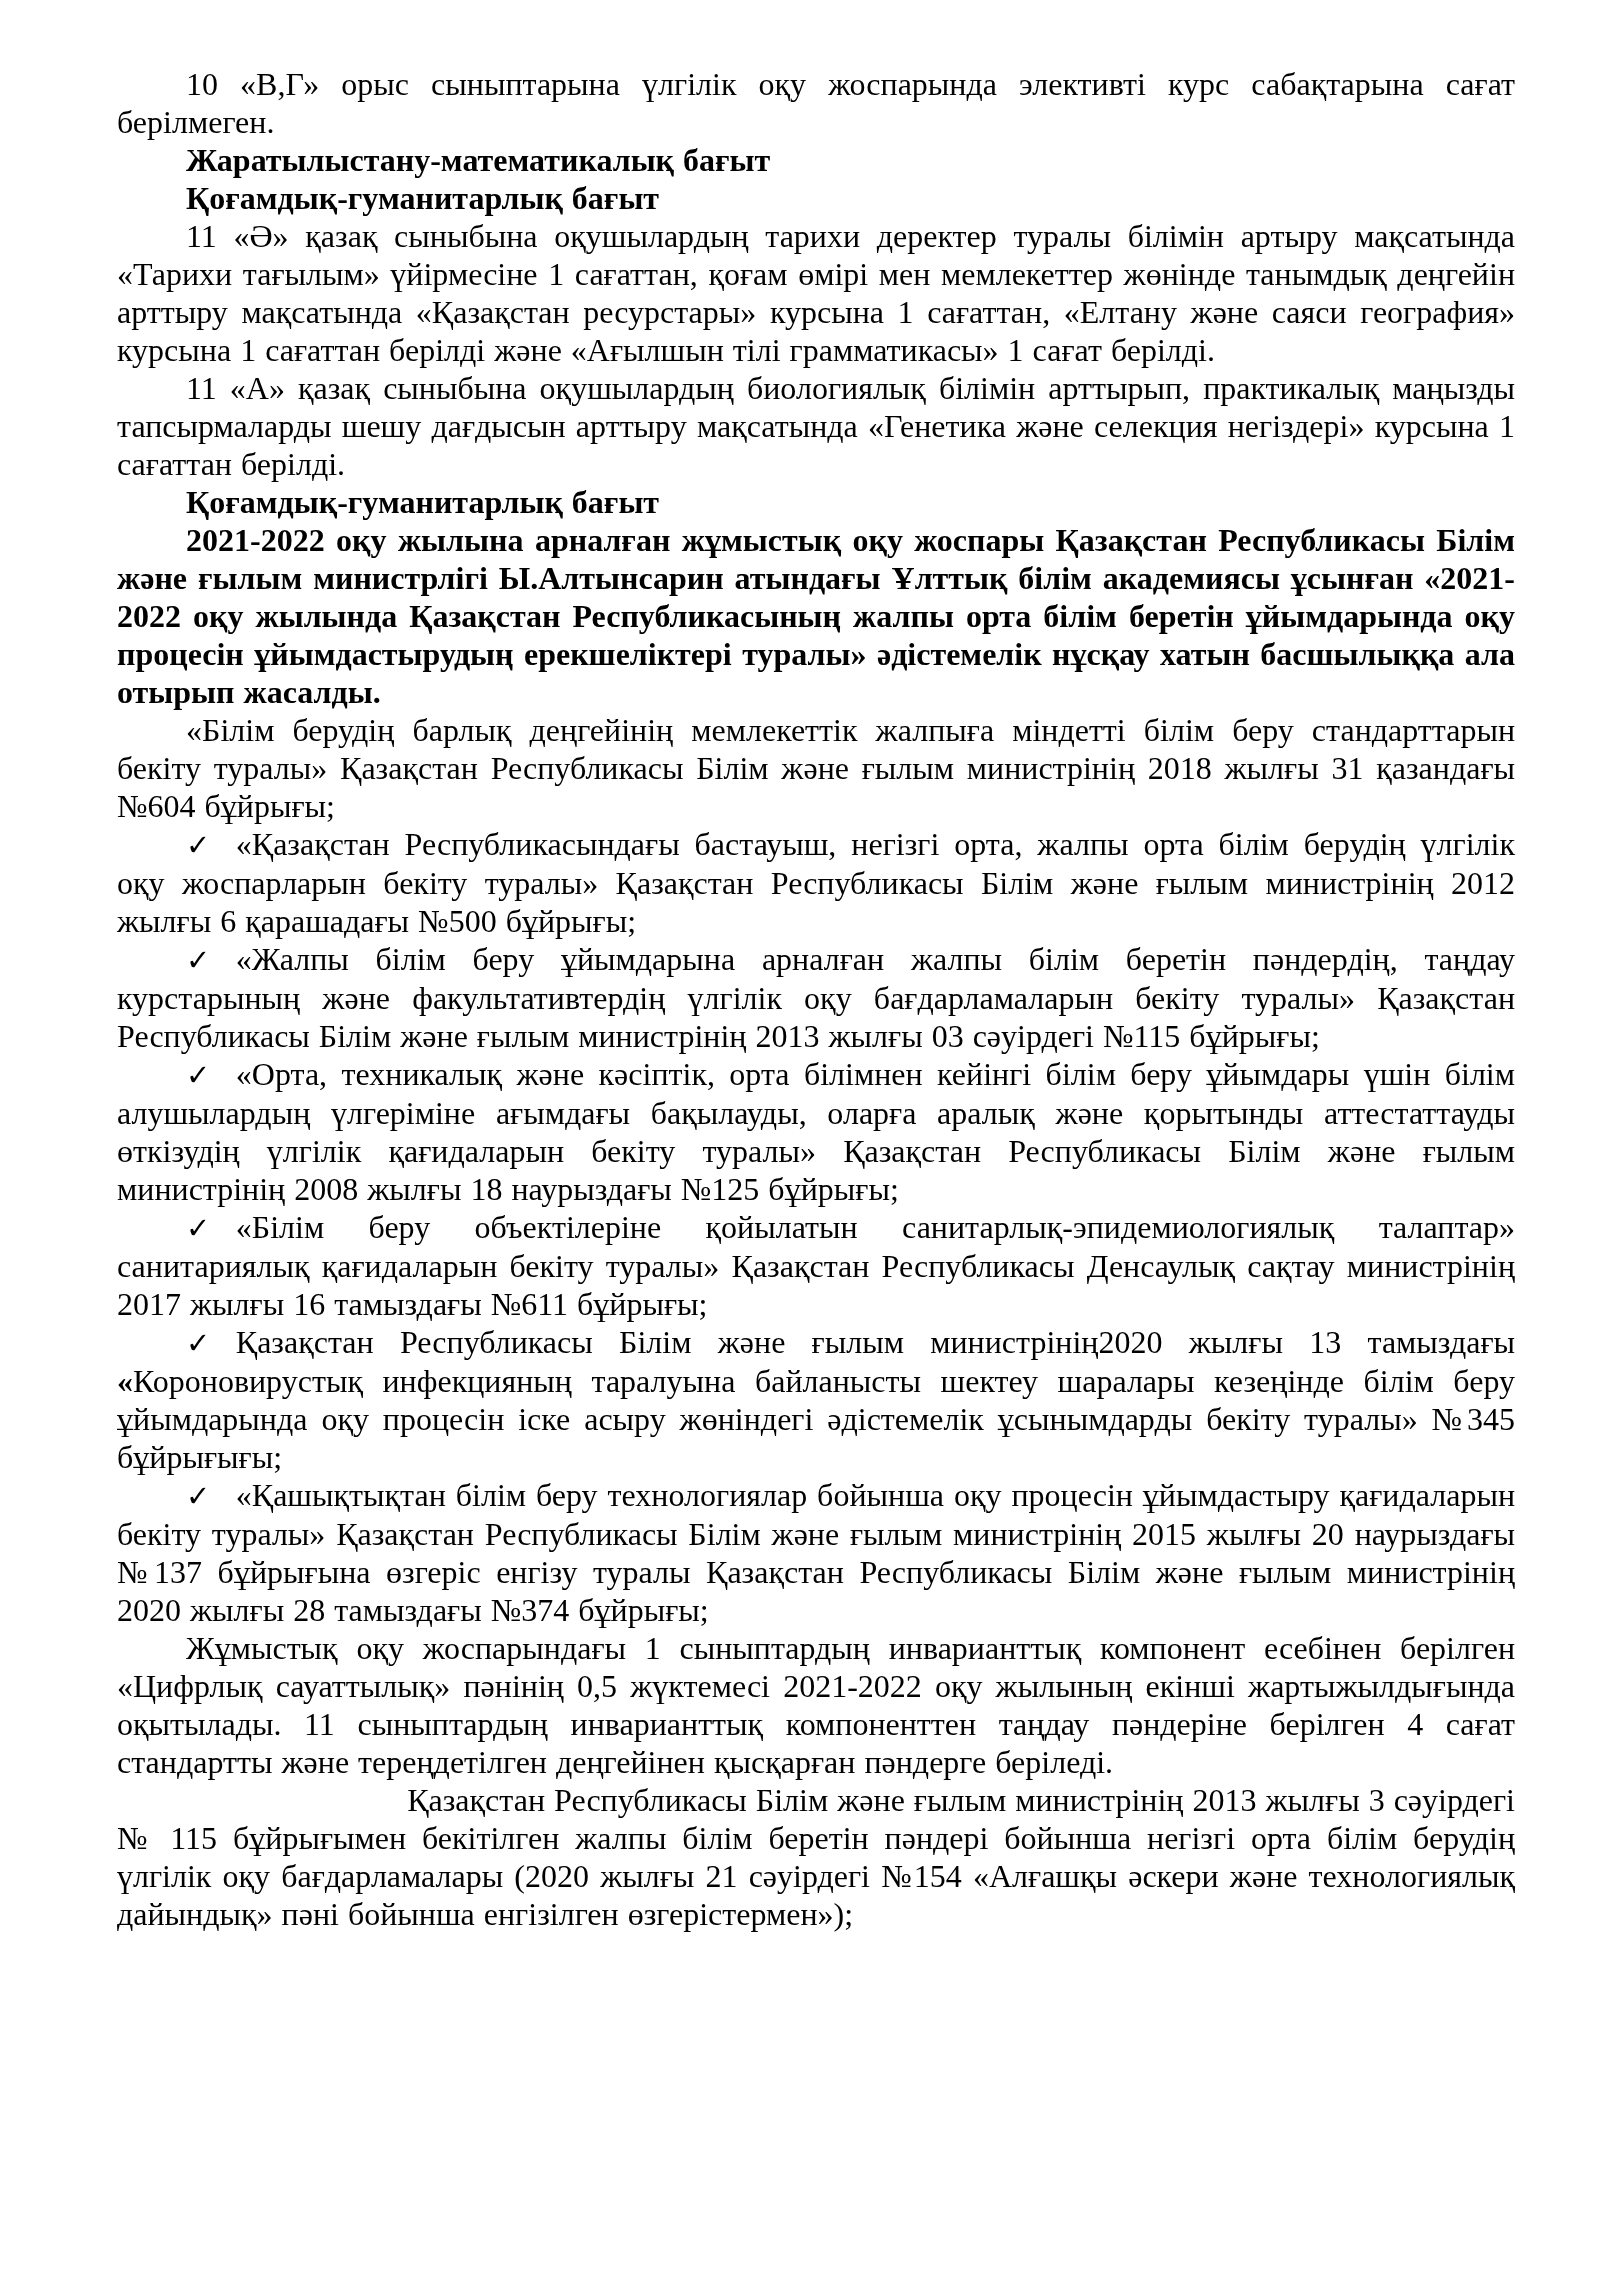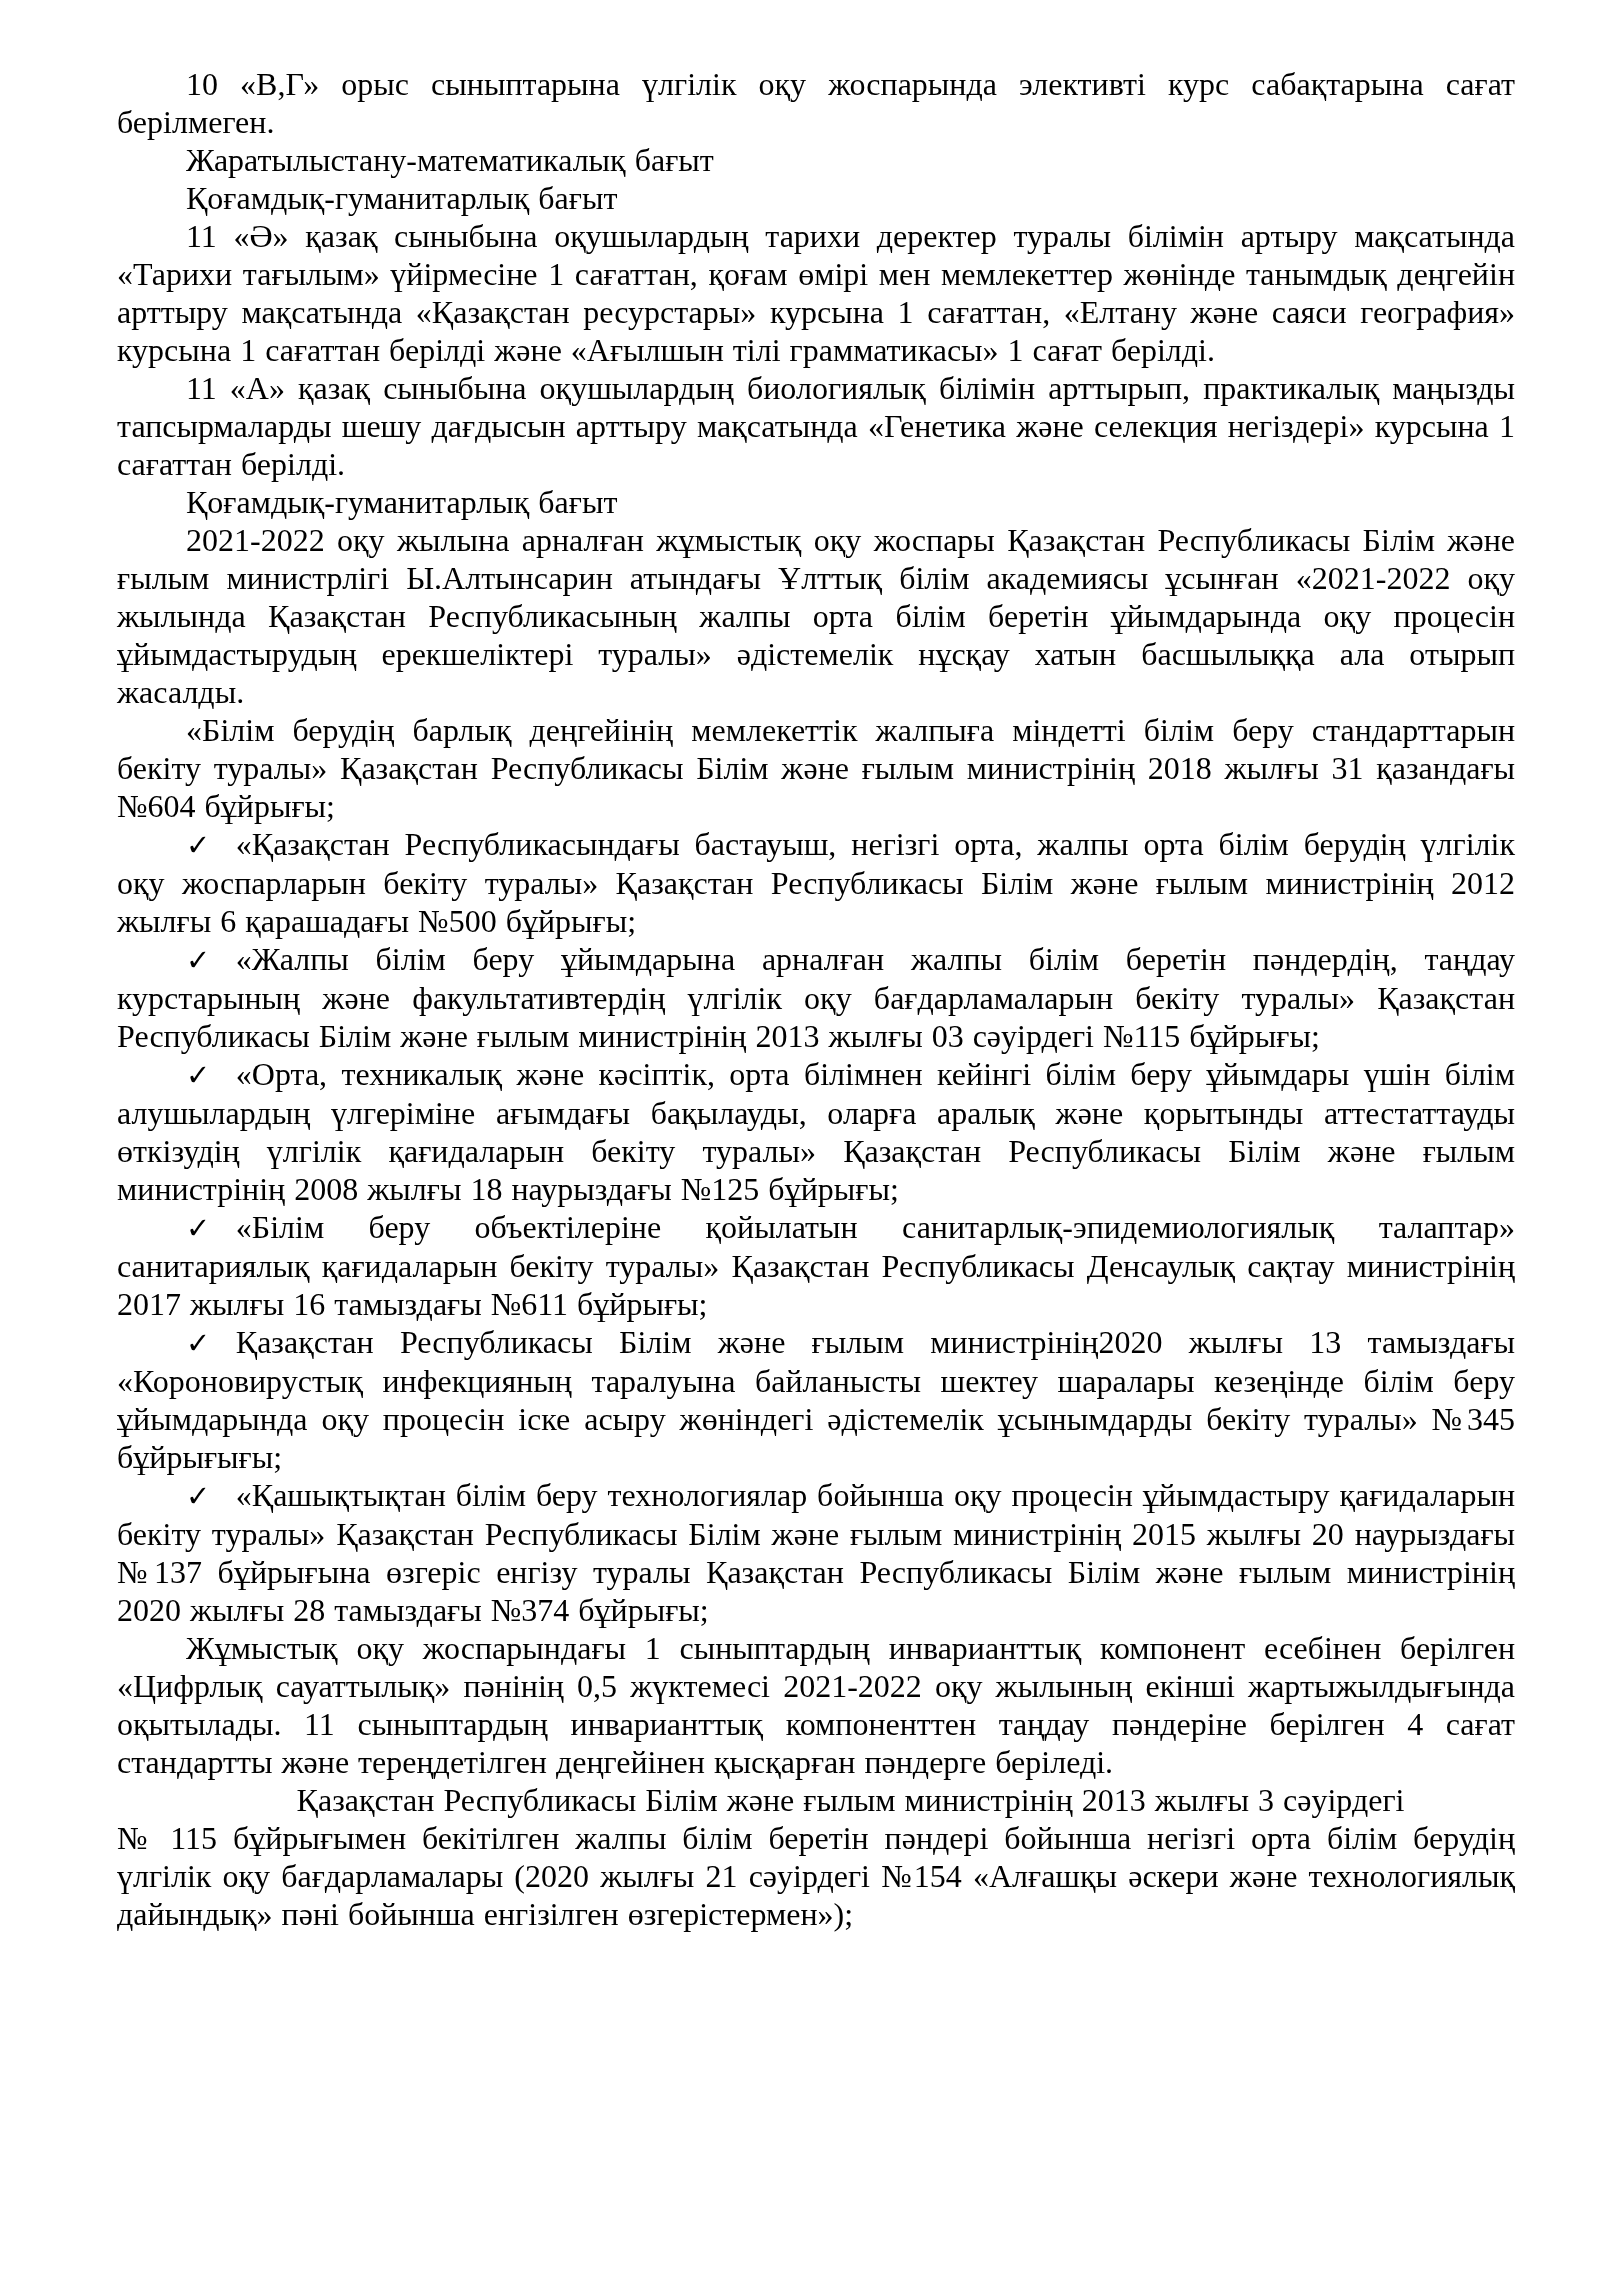--- a/index.html
+++ b/index.html
@@ -15,22 +15,22 @@
     padding: 65px 106px 0 117px;
   }
   p.para {
     margin: 0;
     font-size: 32px;
     line-height: 38px;
     text-align: justify;
     word-spacing: 1px;
   }
   p.para.indent { text-indent: 69px; }
-  p.para.left { text-align: center; }
-  .bold { font-weight: normal; }
+  p.para.left { text-align: right; }
+  .bold { font-weight: bold; }
   .italic { font-style: italic; }
   .check-icon {
     display: inline-block;
     margin-right: 25.5px;
     text-indent: 0;
     font-family: "DejaVu Sans", sans-serif;
     font-size: 29px;
   }
 </style>
 </head>

